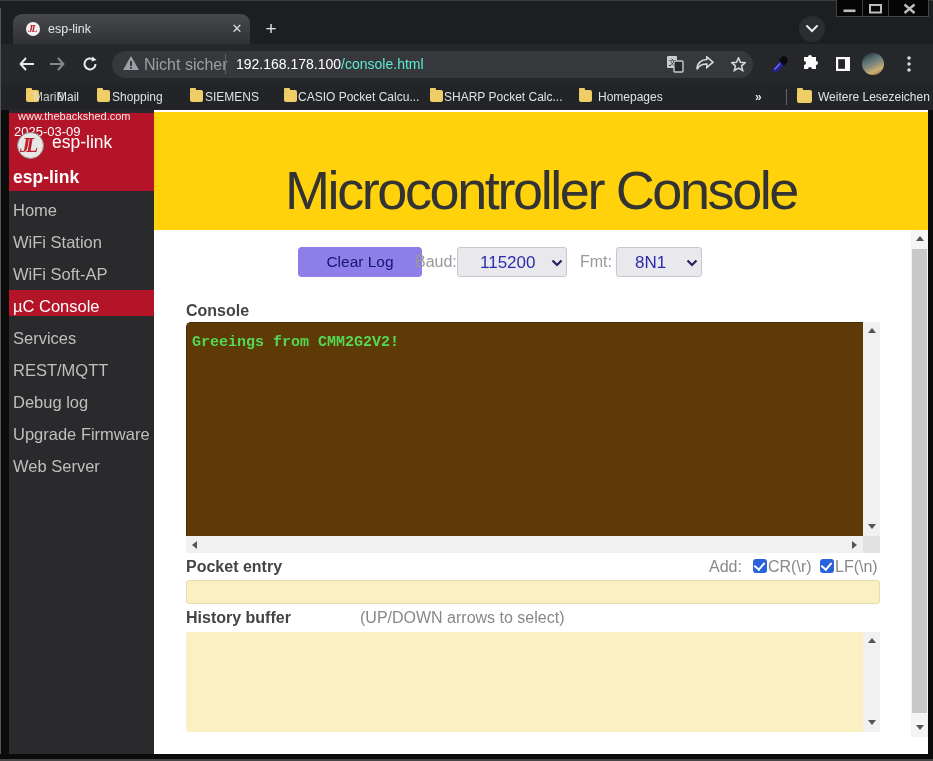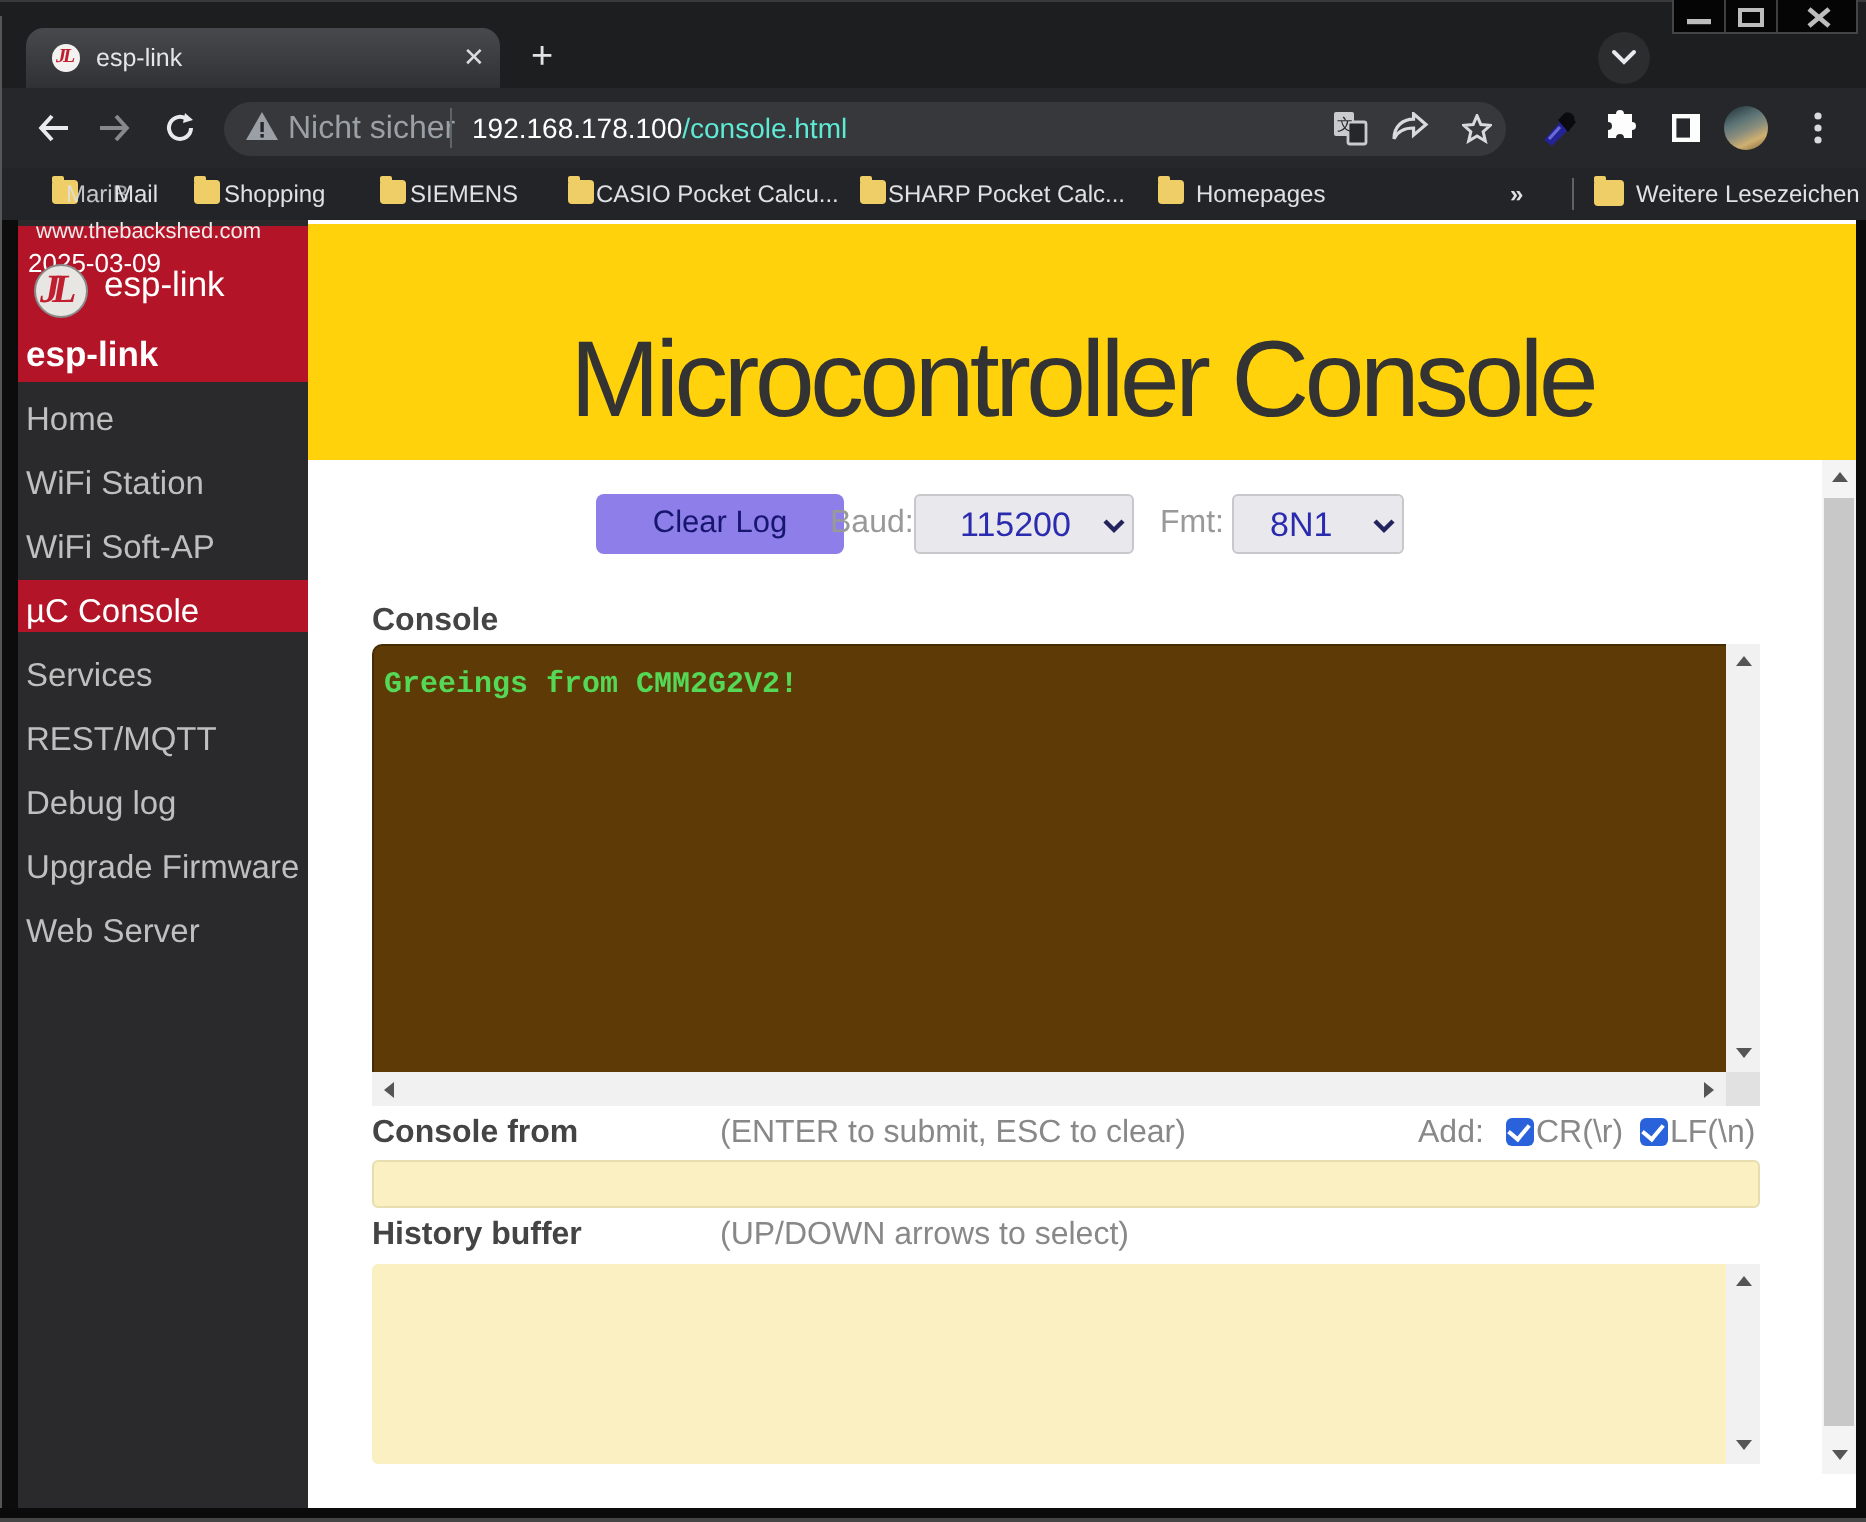--- a/index.html
+++ b/index.html
@@ -215,22 +215,21 @@
 
         <div class="sbv" style="left:677px;top:0;width:17px;height:214px;"></div>
         <div class="arrow" style="left:682px;top:6px;border-left:4px solid transparent;border-right:4px solid transparent;border-bottom:5px solid #555;"></div>
         <div class="arrow" style="left:682px;top:202px;border-left:4px solid transparent;border-right:4px solid transparent;border-top:5px solid #555;"></div>
 
         <div class="sbv" style="left:0;top:214px;width:677px;height:17px;"></div>
         <div class="arrow" style="left:6px;top:219px;border-top:4px solid transparent;border-bottom:4px solid transparent;border-right:5px solid #555;"></div>
         <div class="arrow" style="left:666px;top:219px;border-top:4px solid transparent;border-bottom:4px solid transparent;border-left:5px solid #555;"></div>
         <div class="sbv" style="left:677px;top:214px;width:17px;height:17px;background:#e1e1e1;"></div>
       </div>
-      <div class="blbl" style="left:32px;top:448px;">Console from</div>
-      <div class="glbl" style="left:206px;top:448px;">(ENTER to submit, ESC to clear)</div>
+      <div class="blbl" style="left:32px;top:448px;">Pocket entry</div>
       <div class="glbl" style="left:555px;top:448px;">Add:</div>
       <div class="chk" style="left:599px;top:449px;"></div>
       <div class="glbl" style="left:614px;top:448px;">CR(\r)</div>
       <div class="chk" style="left:666px;top:449px;"></div>
       <div class="glbl" style="left:681px;top:448px;">LF(\n)</div>
       <div id="entry" class="abs" style="left:32px;top:470px;width:694px;height:24px;"></div>
       <div class="blbl" style="left:32px;top:499px;">History buffer</div>
       <div class="glbl" style="left:206px;top:499px;">(UP/DOWN arrows to select)</div>
       <div class="abs" style="left:32px;top:522px;width:694px;height:100px;background:#fbf0c2;border-radius:3px;"></div>
       <div class="sbv" style="left:709px;top:522px;width:17px;height:100px;background:#f1f1f1;"></div>

